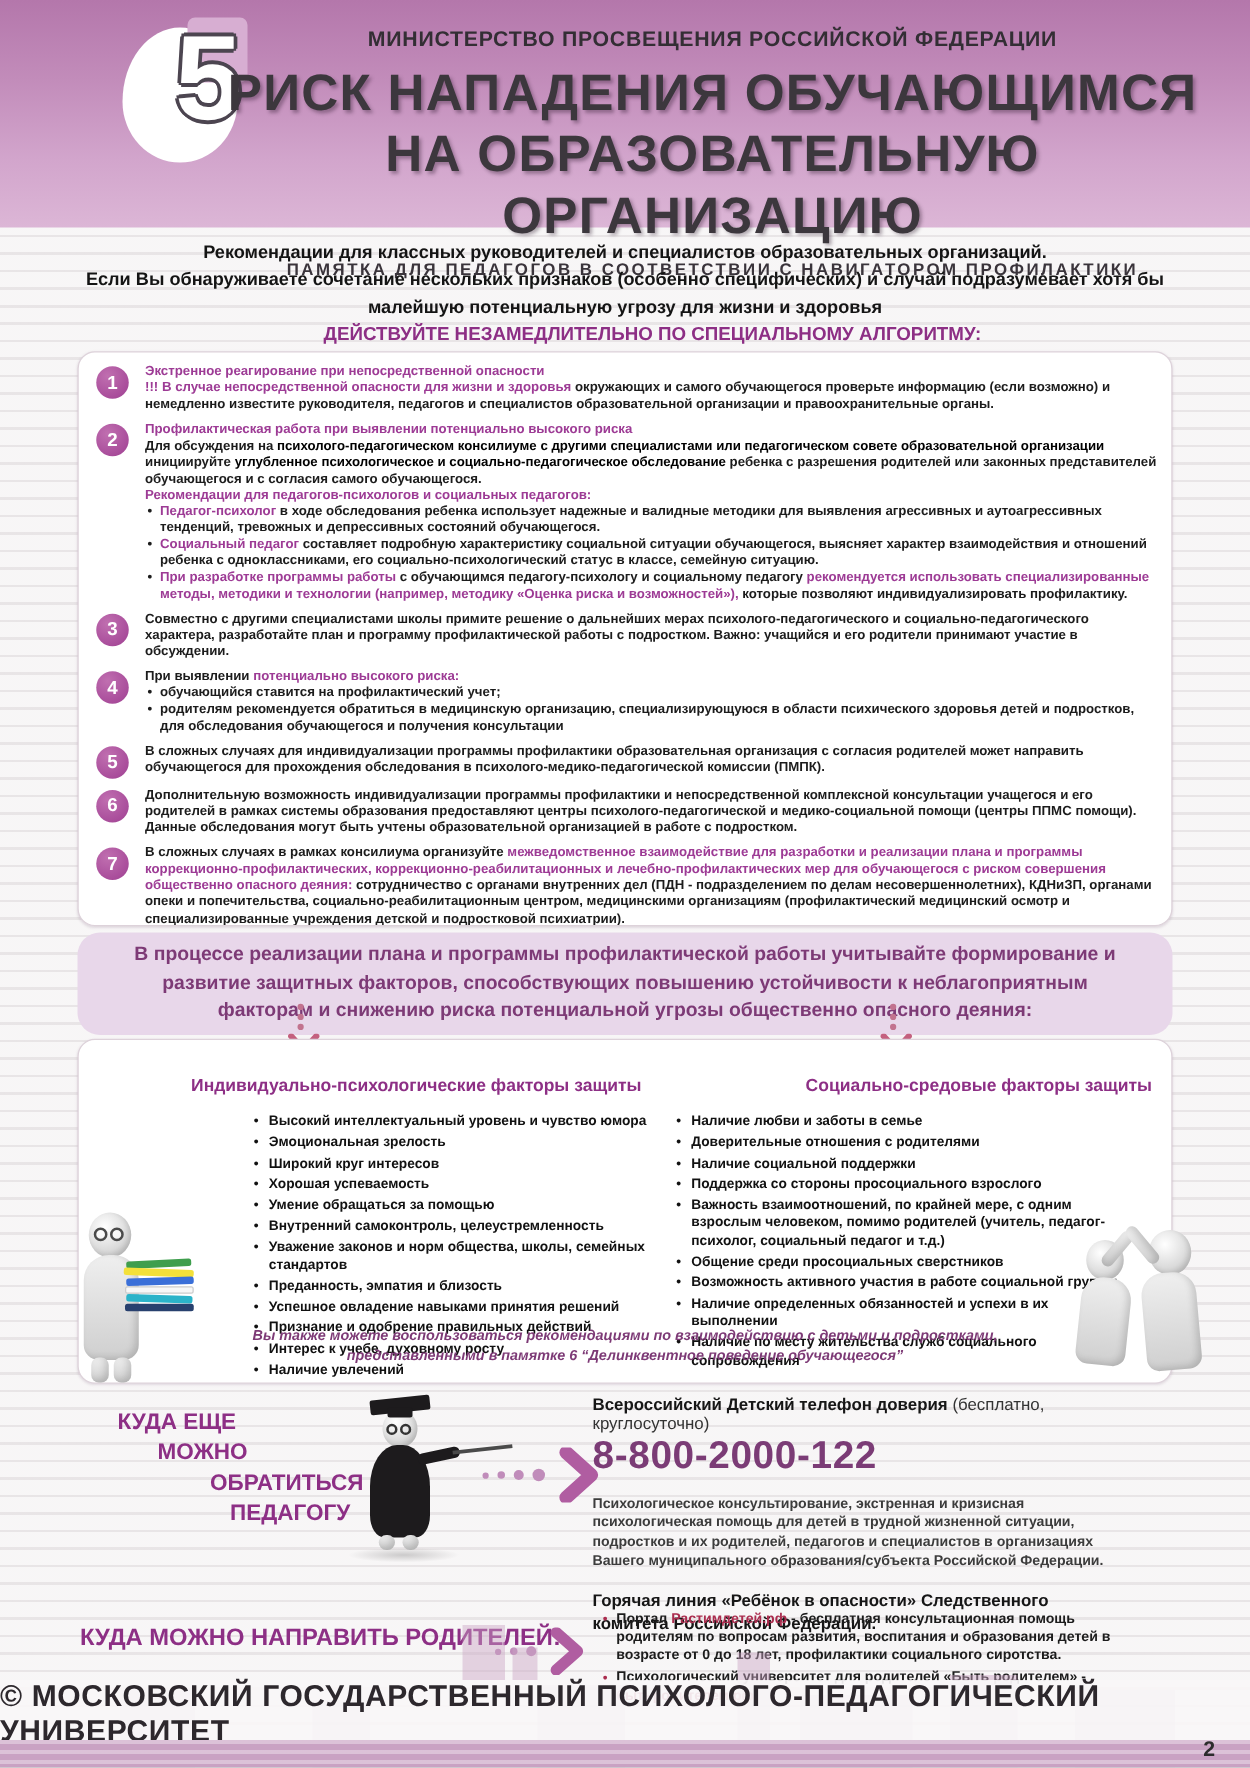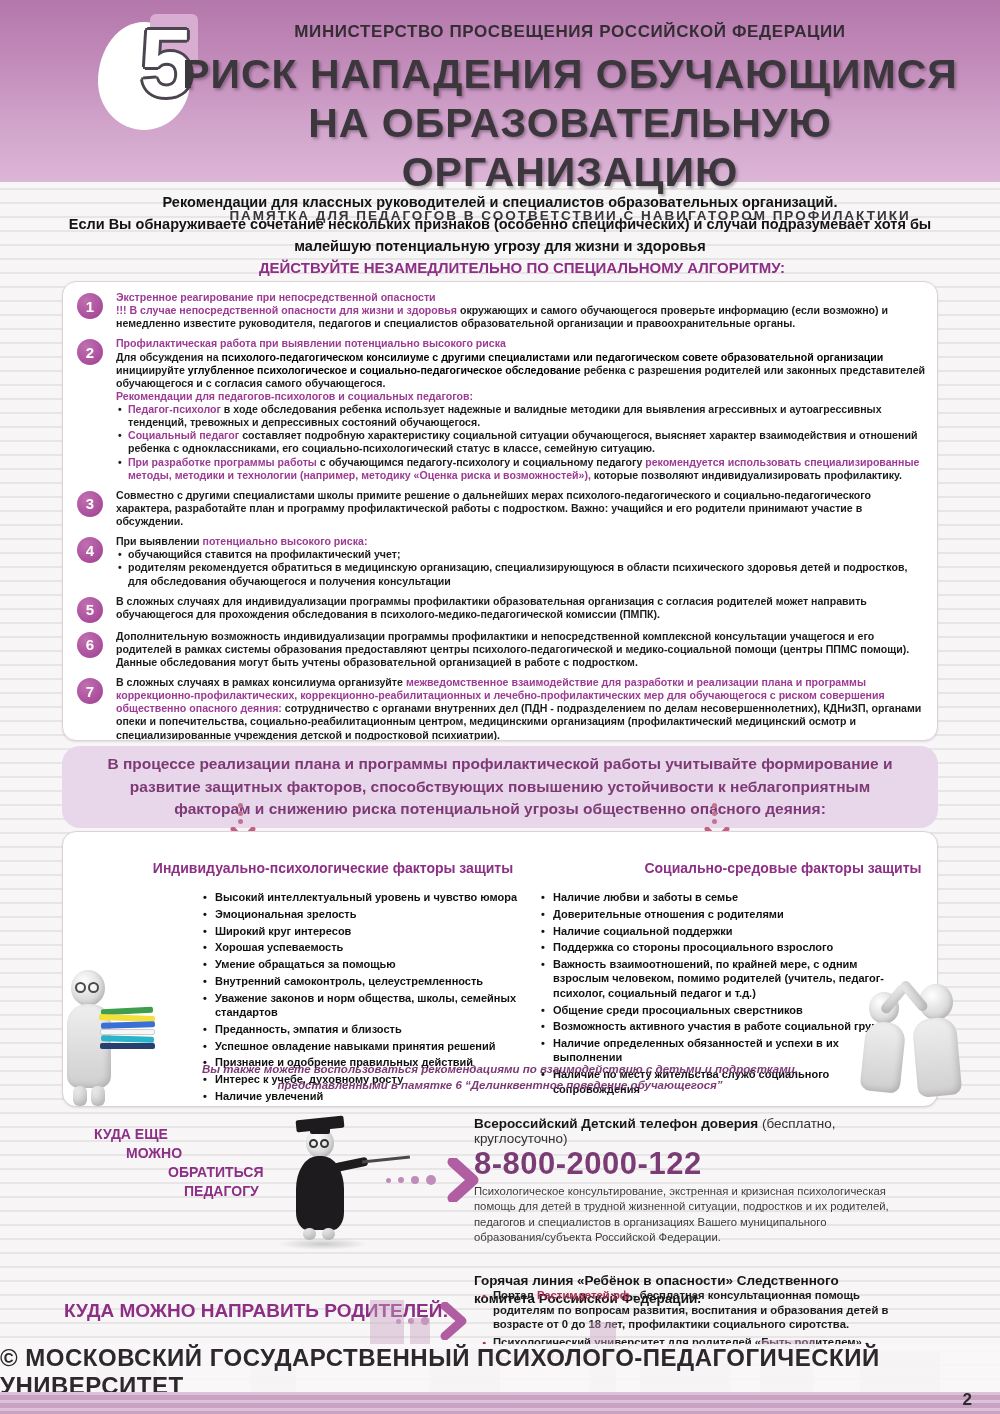--- a/index.html
+++ b/index.html
@@ -51,25 +51,25 @@
   .f-list li::before{ content:"•"; position:absolute; left:0; }
   .note{ position:absolute; left:62px; top:1062px; width:876px; text-align:center;
     font-size:11.5px; font-weight:700; font-style:italic; color:#7d3a76; line-height:1.35; }
   
   .fig-head{ position:absolute; border-radius:50%; background:radial-gradient(circle at 38% 32%, #ffffff, #d9d9d9 60%, #bdbdbd); box-shadow:inset -2px -2px 4px rgba(0,0,0,.12); }
   .fig-body{ position:absolute; background:linear-gradient(180deg,#efefef,#cfcfcf); box-shadow:inset -3px -2px 6px rgba(0,0,0,.15); }
   .books span{ position:absolute; height:6px; border-radius:2px; }
   .teacher-gown{ position:absolute; background:#1d1b1d; }
   .dots span{ display:inline-block; border-radius:50%; background:#c08cba; vertical-align:middle; margin-right:7px; }
   
-  .stair div{ font-size:14px; font-weight:800; color:#8d2f85; line-height:1.35; }
+  .stair div{ font-size:18px; font-weight:800; color:#8d2f85; line-height:1.35; }
   .hot-title{ font-size:13.5px; font-weight:800; color:#161616; }
   .hot-title .light{ font-weight:400; color:#333; }
   .phone-big{ font-size:31px; font-weight:800; color:#7b3c76; letter-spacing:.5px; }
-  .hot-desc{ font-size:11.3px; font-weight:400; color:#3c3c3c; line-height:1.35; margin-top:2px; }
+  .hot-desc{ font-size:11.3px; font-weight:700; color:#3c3c3c; line-height:1.35; margin-top:14px; }
   .phone2{ font-size:27px; font-weight:800; color:#7b3c76; }
   .phone-note{ font-size:11.5px; font-weight:700; color:#222; margin-left:14px; }
   
   .parents-label{ position:absolute; font-size:19px; font-weight:800; color:#8d2f85; }
   .p-list{ position:absolute; list-style:none; font-size:11.3px; font-weight:700; line-height:1.3; color:#1c1c1c; }
   .p-list li{ padding-left:11px; position:relative; margin-bottom:3px; }
   .p-list li::before{ content:"●"; position:absolute; left:0; font-size:7px; top:3px; color:#aa2c4e; }
   
   .skyline div{ position:absolute; background:#c9a4c4; opacity:.45; }
   .footer-band{ position:absolute; left:0; top:1344px; width:1000px; height:48px; background:rgba(248,246,247,.92);

